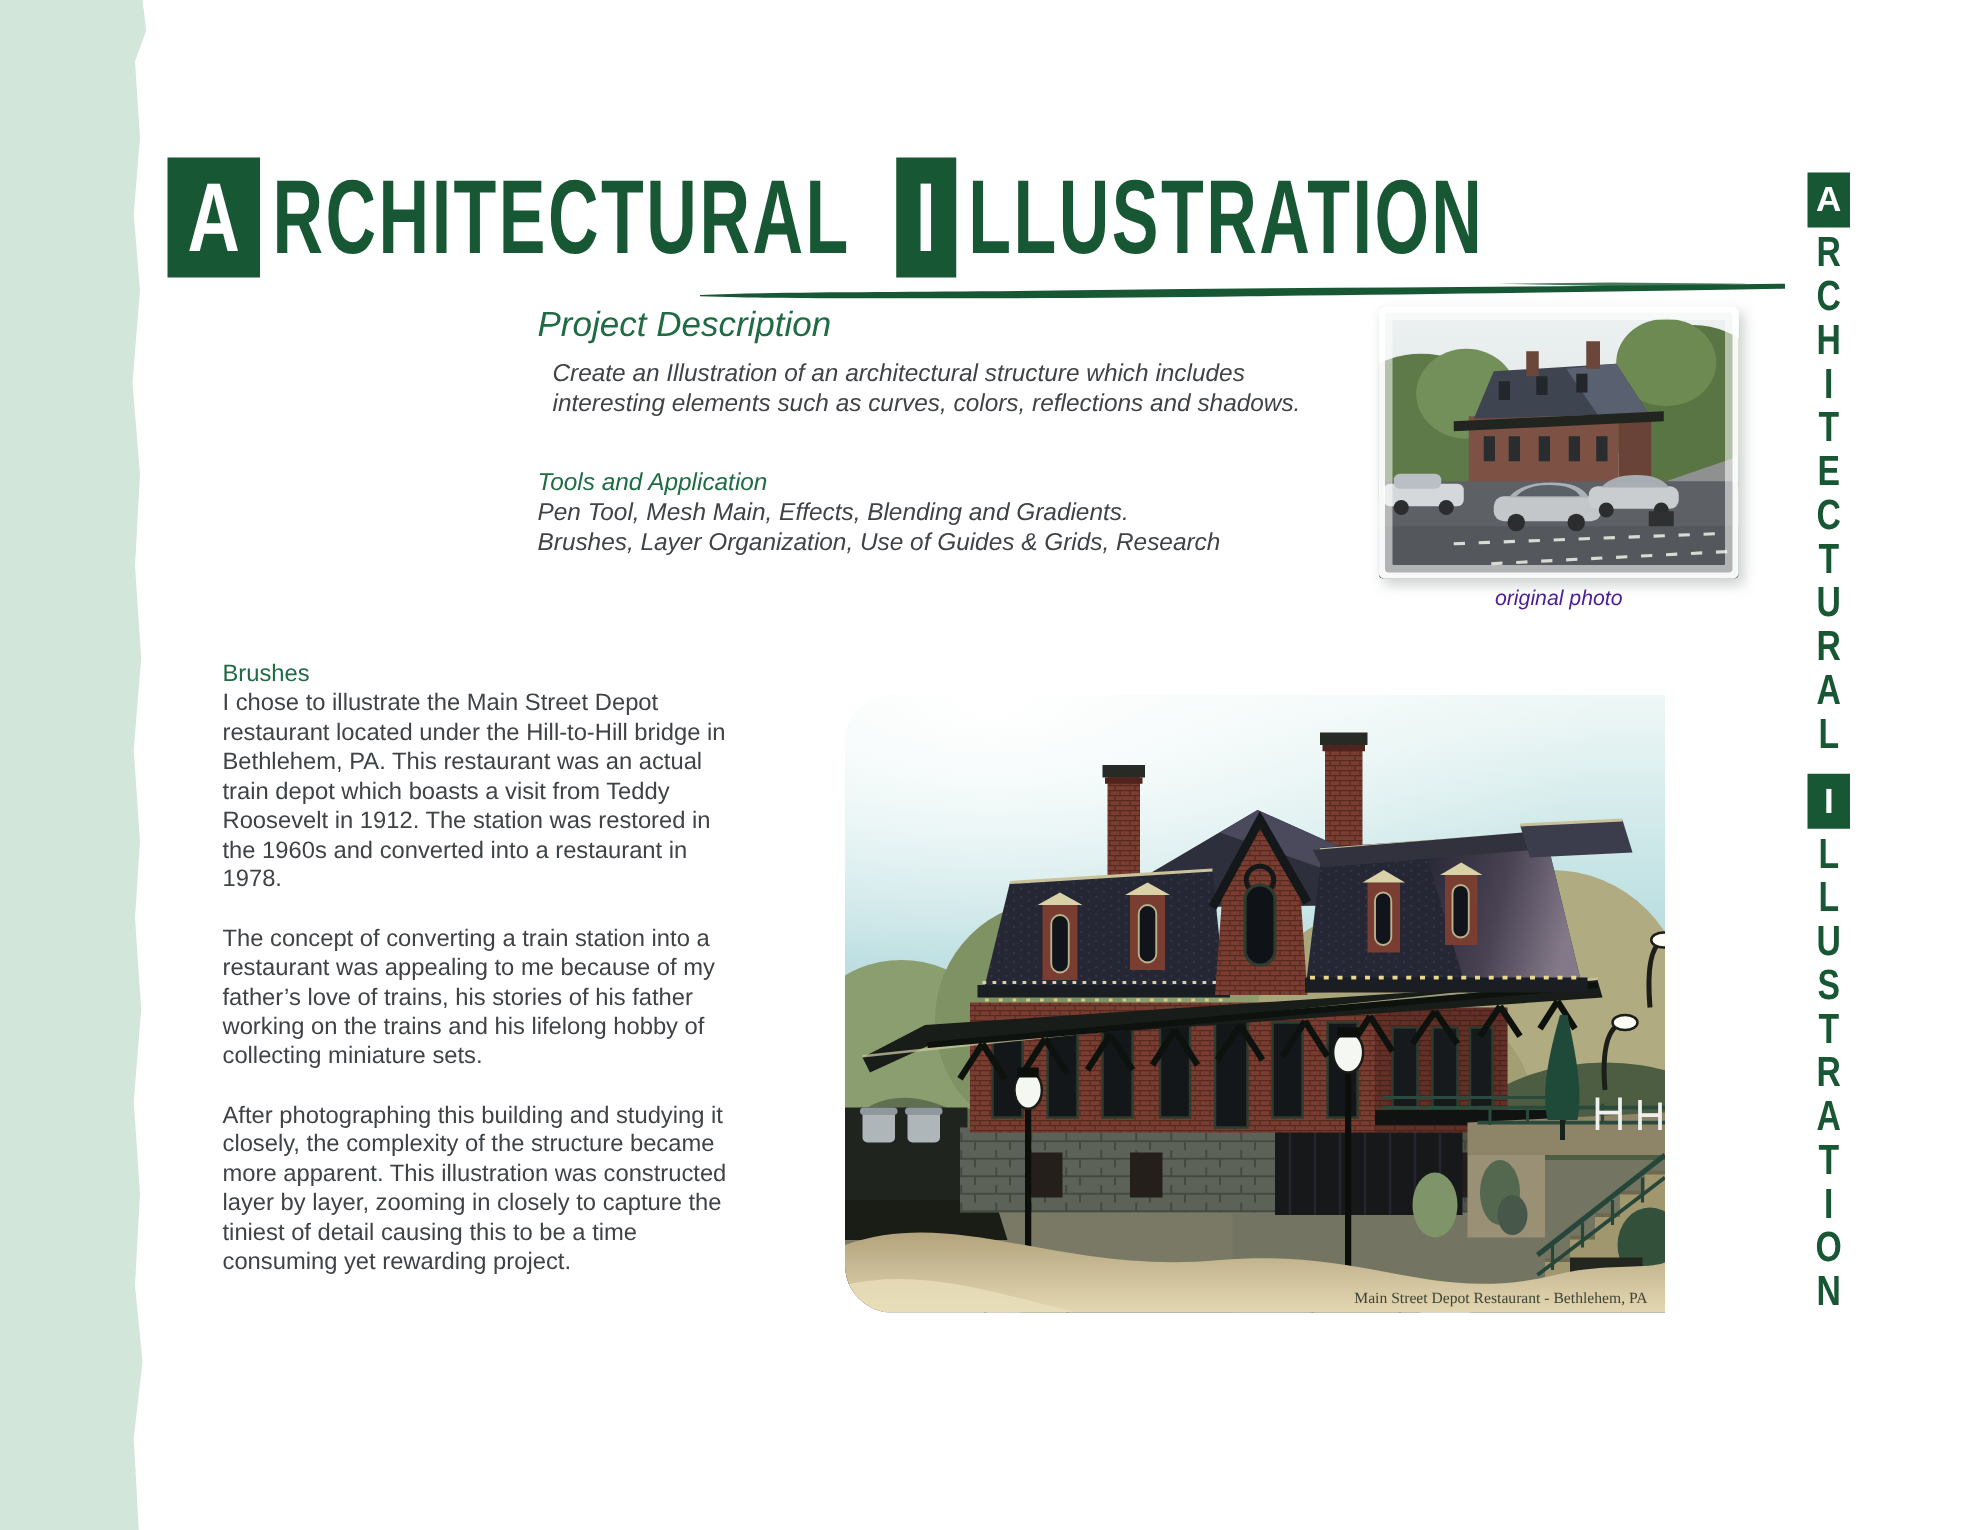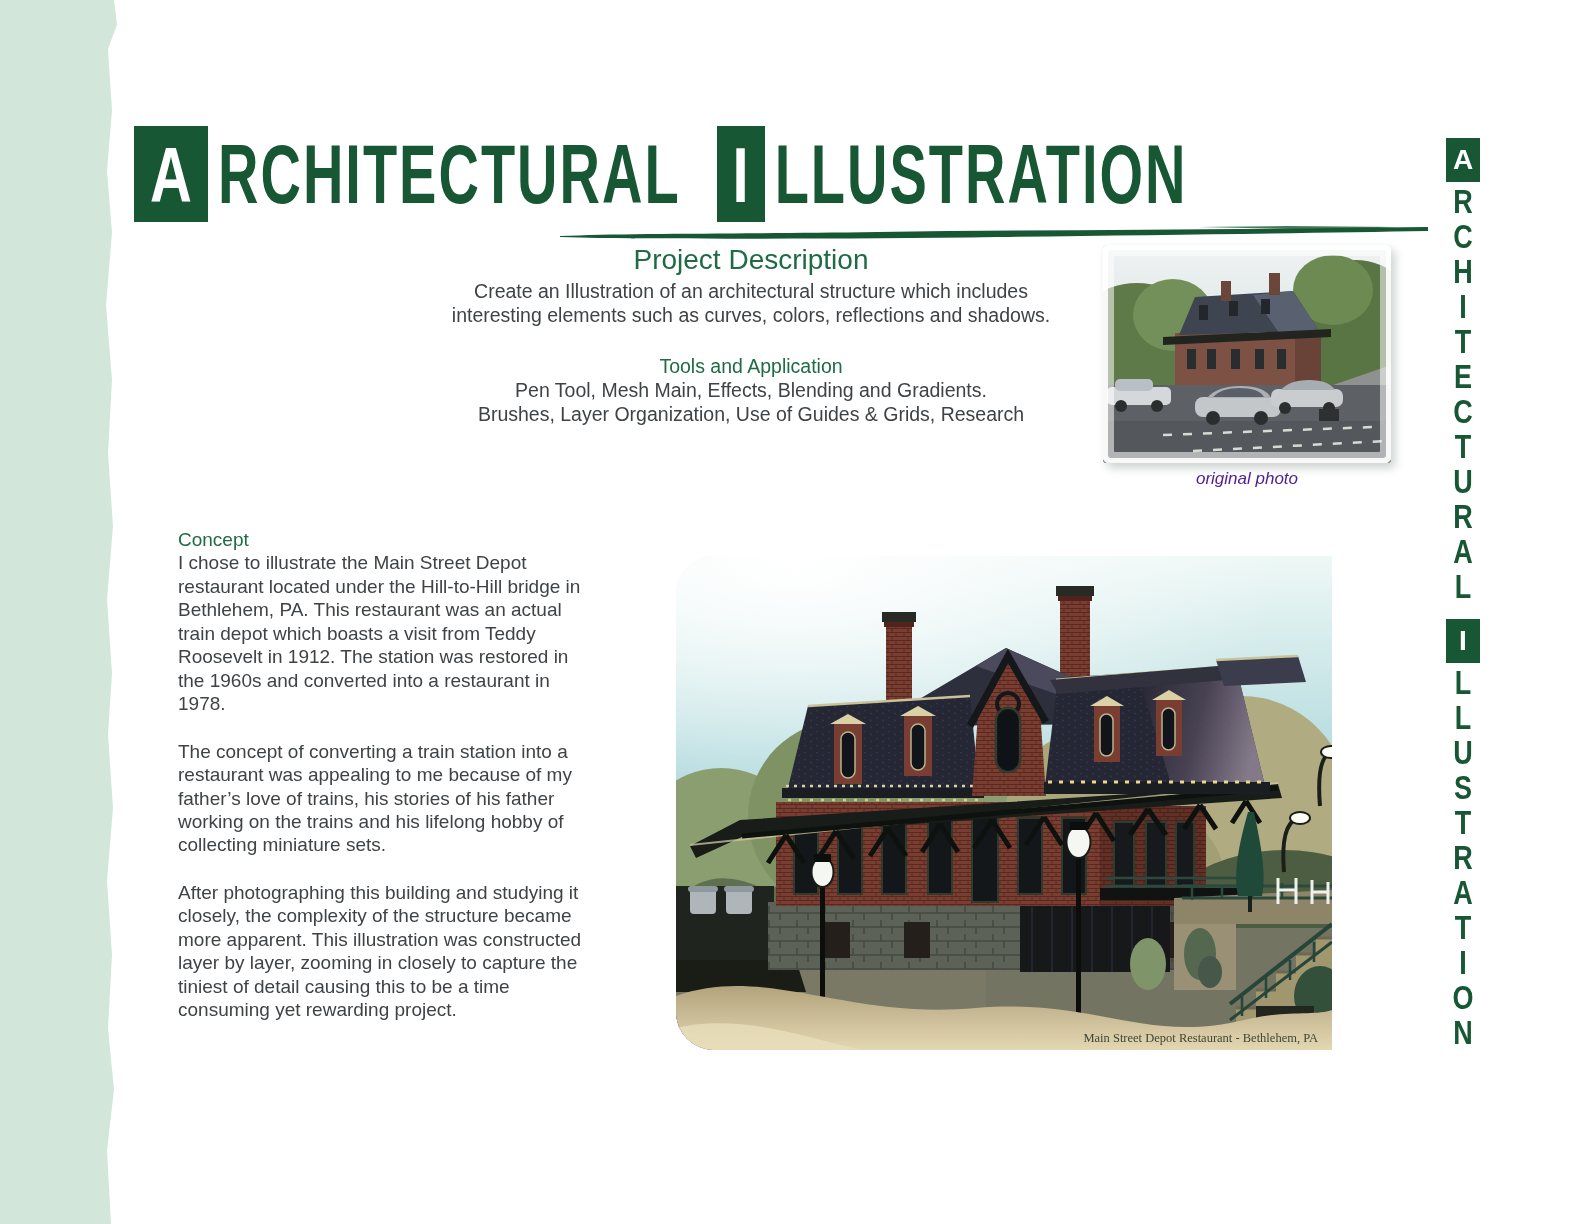--- a/index.html
+++ b/index.html
@@ -32,23 +32,23 @@
   .vert-title{position:absolute;left:1440px;top:138px;width:46px;display:flex;flex-direction:column;align-items:center;}
   .vletter{
     height:35px;display:flex;align-items:center;justify-content:center;
     font-weight:700;font-size:27px;color:#175734;transform:scaleY(1.25);
   }
   .vboxed{
     transform:none;background:#175734;color:#ffffff;width:34px;height:44px;margin:0 0 3px 0;
     font-size:28px;
   }
   
-  .desc-block{position:absolute;left:430px;top:244px;width:642px;text-align:center;}
+  .desc-block{position:absolute;left:430px;top:244px;width:642px;text-align:left;font-style:italic;}
   .desc-heading{font-size:28px;color:#1e6b44;margin:0 0 4px 0;font-weight:400;}
-  .desc-body{font-size:19.5px;line-height:1.23;margin:0;color:#3f4346;}
+  .desc-body{font-size:19.5px;line-height:1.23;margin:12px;color:#3f4346;}
   .desc-gap{height:27px;}
   .lab{color:#1e6b44;font-size:19.5px;line-height:1.23;}
   .val{color:#3f4346;font-size:19.5px;line-height:1.23;}
   
   .photo-fig{position:absolute;left:1103px;top:245px;width:288px;}
   .photo-frame{
     width:288px;height:218px;background:#eef2f1;border-radius:4px;overflow:hidden;
     box-shadow:4px 5px 10px rgba(110,125,118,.35);position:relative;
   }
   .photo-caption{
@@ -191,21 +191,21 @@
         <path d="M90,206 L284,196" stroke="#d8dad4" stroke-width="2.5" stroke-dasharray="9,11" fill="none"></path>
 
         <rect x="4" y="4" width="280" height="210" rx="8" fill="none" stroke="#ffffff" stroke-width="14" opacity="0.55"></rect>
         <rect x="2" y="2" width="284" height="214" rx="6" fill="none" stroke="#ffffff" stroke-width="6" opacity="0.9"></rect>
       </svg>
     </div>
     <div class="photo-caption">original photo</div>
   </div>
 
   <div class="concept-block">
-    <h3 class="sec-heading">Concept</h3>
+    <h3 class="sec-heading">Brushes</h3>
     <p>I chose to illustrate the Main Street Depot restaurant located under the Hill-to-Hill bridge in Bethlehem, PA.  This restaurant was an actual train depot which boasts a visit from Teddy Roosevelt in 1912.  The station was restored in the 1960s and converted into a restaurant in 1978.</p>
     <p>The concept of converting a train station into a restaurant was appealing to me because of my father’s love of trains, his stories of his father working on the trains and his lifelong hobby of collecting miniature sets.</p>
     <p class="last">After photographing this building and studying it closely, the complexity of the structure became more apparent.  This illustration was constructed layer by layer, zooming in closely to capture the tiniest of detail causing this to be a time consuming yet rewarding project.</p>
   </div>
 
   <div class="illustration">
     <svg width="656" height="494" viewBox="0 0 656 494">
       <defs>
         <linearGradient id="sky" x1="0" y1="0" x2="0" y2="1">
           <stop offset="0" stop-color="#eef8f6"></stop>

